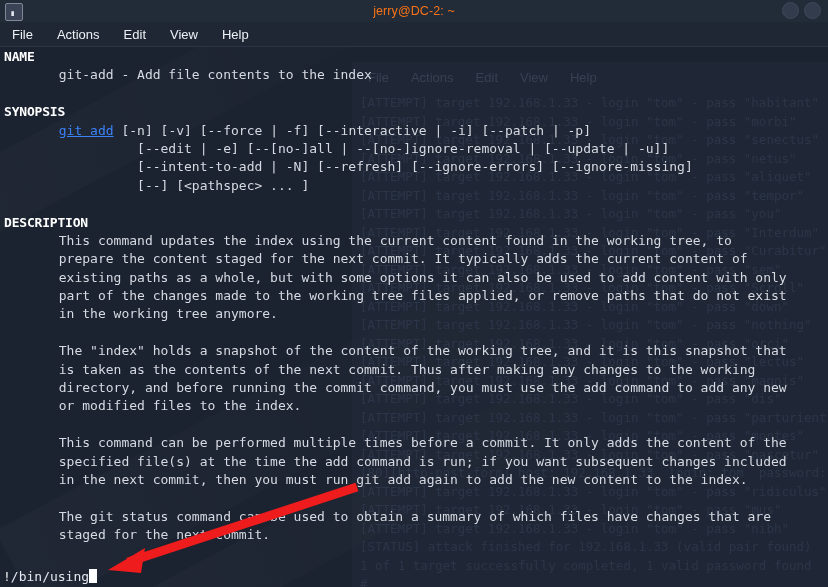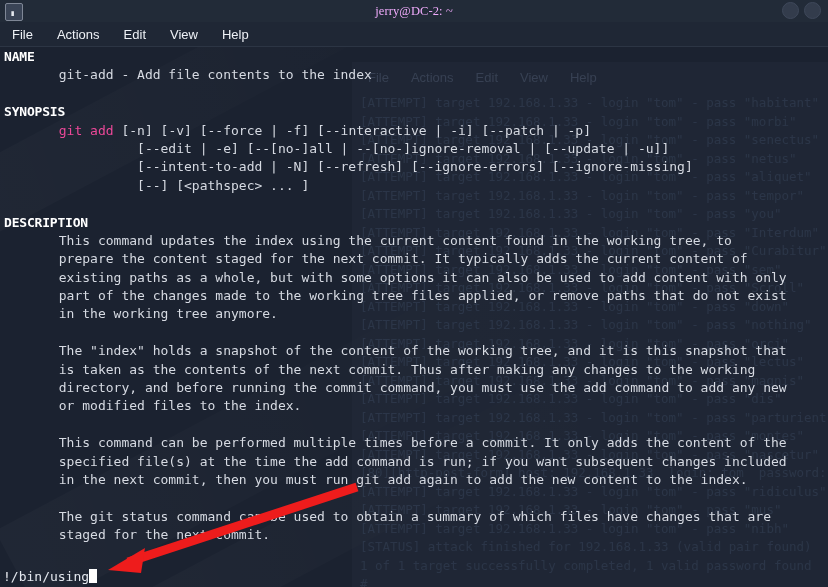--- a/index.html
+++ b/index.html
@@ -84,23 +84,23 @@
     align-items: center;
     justify-content: center;
     font-family: "DejaVu Sans Mono", monospace;
     font-size: 8px;
     color: #e6e9ef;
     line-height: 1;
   }
   .title-text {
     flex: 1;
     text-align: center;
-    font-family: Liberation Serif, serif;
+    font-family: Liberation Sans, sans-serif;
     font-size: 12.5px;
-    color: #f0abfc;
+    color: #f97316;
     letter-spacing: 0.1px;
   }
   .win-buttons {
     position: absolute;
     right: 7px; top: 2px;
     display: flex;
     gap: 5px;
   }
   .win-btn {
     width: 15px; height: 15px;
@@ -144,21 +144,21 @@
     font-family: "DejaVu Sans Mono", monospace;
     font-size: 13px;
     line-height: 18.4px;
     color: #d6dae2;
     white-space: pre;
     padding-left: 4px;
     overflow: hidden;
   }
   .content div { height: 18.4px; }
   .hdr { color: #ffffff; font-weight: bold; letter-spacing: -0.2px; }
-  .lnk { color: #ec4899; }
+  .lnk { color: #3b82f6; text-decoration: underline; }
 
   
   .promptbar {
     position: absolute;
     left: 0; bottom: 0;
     width: 828px;
     height: 22px;
     display: flex;
     align-items: center;
     font-family: "DejaVu Sans Mono", monospace;

